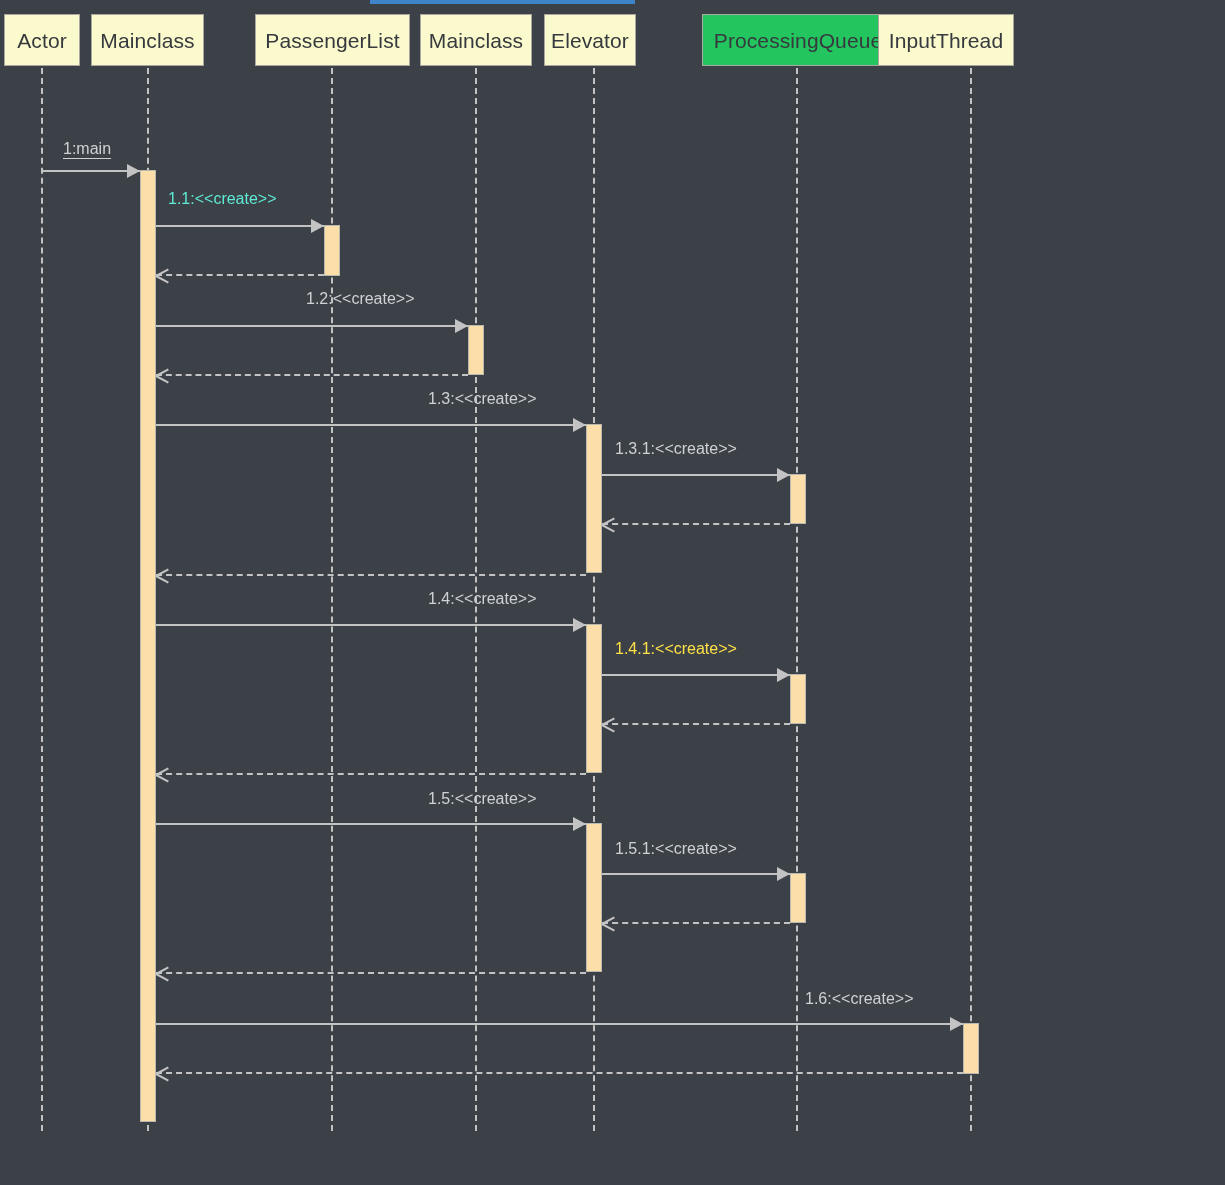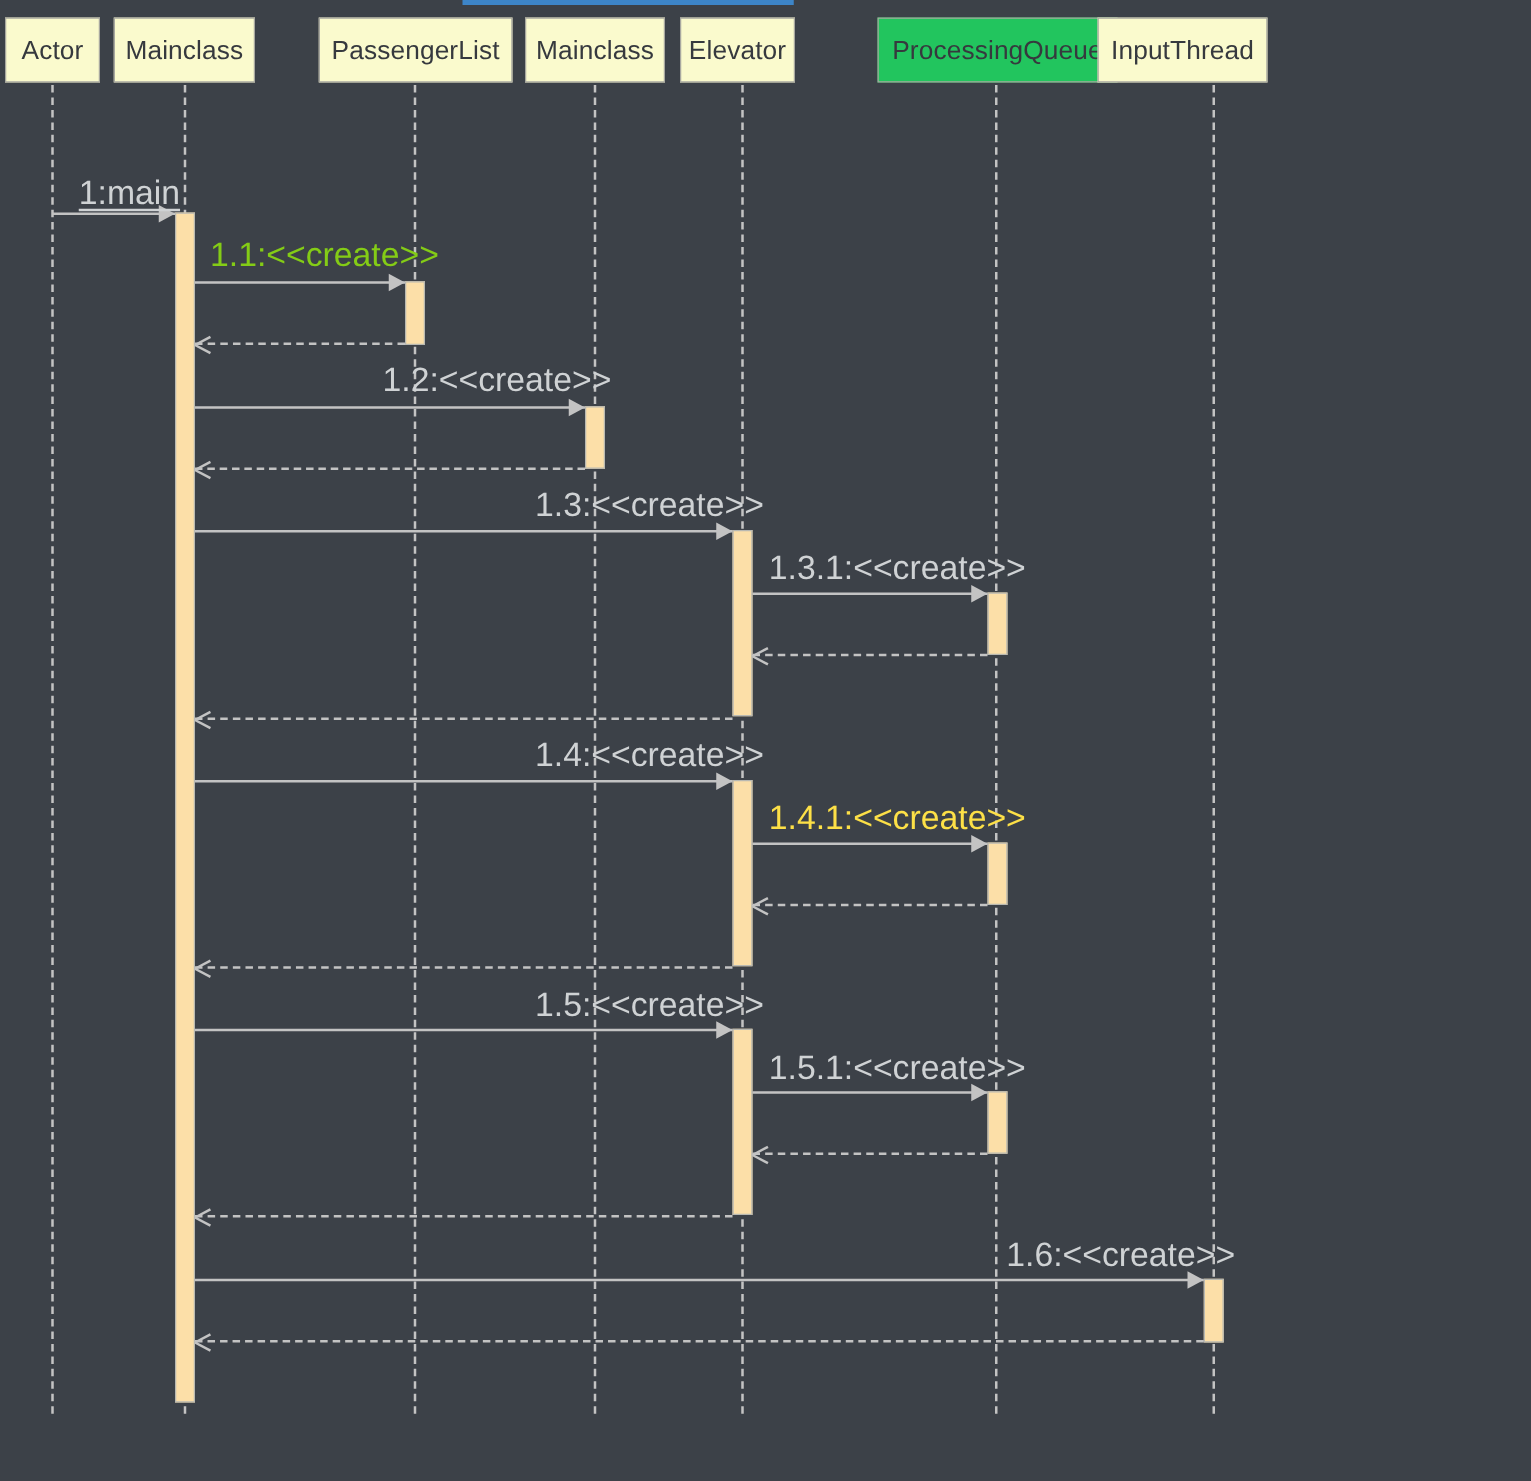--- a/index.html
+++ b/index.html
@@ -89,21 +89,21 @@
     transform-origin: left center;
   }
   .arrow-head.left-open::after {
     top: 0;
     transform: rotate(28deg);
     transform-origin: left center;
   }
   .msg-label {
     position: absolute;
     color: #cfd2d4;
-    font-size: 27px;
+    font-size: 16px;
     line-height: 1;
     white-space: nowrap;
   }
   .msg-label.underline {
     text-decoration: underline;
     text-underline-offset: 4px;
   }
 </style>
 </head>
 <body>
@@ -155,21 +155,21 @@
       <div class="activation" style="left: 586px; top: 823px; height: 149px; background: rgb(252, 223, 168);"></div>
       <div class="activation" style="left: 790px; top: 873px; height: 50px; background: rgb(252, 223, 168);"></div>
       <div class="activation" style="left: 963px; top: 1023px; height: 51px; background: rgb(252, 223, 168);"></div>
     </div>
   <div id="messages">
       <div class="msg-line call" style="left: 42px; top: 170px; width: 98px;"></div>
       <div class="arrow-head right" style="left: 127px; top: 164px;"></div>
       <div class="msg-label underline" style="left: 63px; top: 141px; color: rgb(207, 210, 212);">1:main</div>
       <div class="msg-line call" style="left: 156px; top: 225px; width: 168px;"></div>
       <div class="arrow-head right" style="left: 311px; top: 219px;"></div>
-      <div class="msg-label" style="left: 168px; top: 191px; color: #84cc16;">1.1:&lt;&lt;create&gt;&gt;</div>
+      <div class="msg-label" style="left: 168px; top: 191px; color: #5eead4;">1.1:&lt;&lt;create&gt;&gt;</div>
       <div class="msg-line ret" style="left: 156px; top: 274px; width: 168px;"></div>
       <div class="arrow-head left-open" style="left: 156px; top: 274px;"></div>
       <div class="msg-line call" style="left: 156px; top: 325px; width: 312px;"></div>
       <div class="arrow-head right" style="left: 455px; top: 319px;"></div>
       <div class="msg-label" style="left: 306px; top: 291px; color: rgb(207, 210, 212);">1.2:&lt;&lt;create&gt;&gt;</div>
       <div class="msg-line ret" style="left: 156px; top: 374px; width: 312px;"></div>
       <div class="arrow-head left-open" style="left: 156px; top: 374px;"></div>
       <div class="msg-line call" style="left: 156px; top: 424px; width: 430px;"></div>
       <div class="arrow-head right" style="left: 573px; top: 418px;"></div>
       <div class="msg-label" style="left: 428px; top: 391px; color: rgb(207, 210, 212);">1.3:&lt;&lt;create&gt;&gt;</div>

